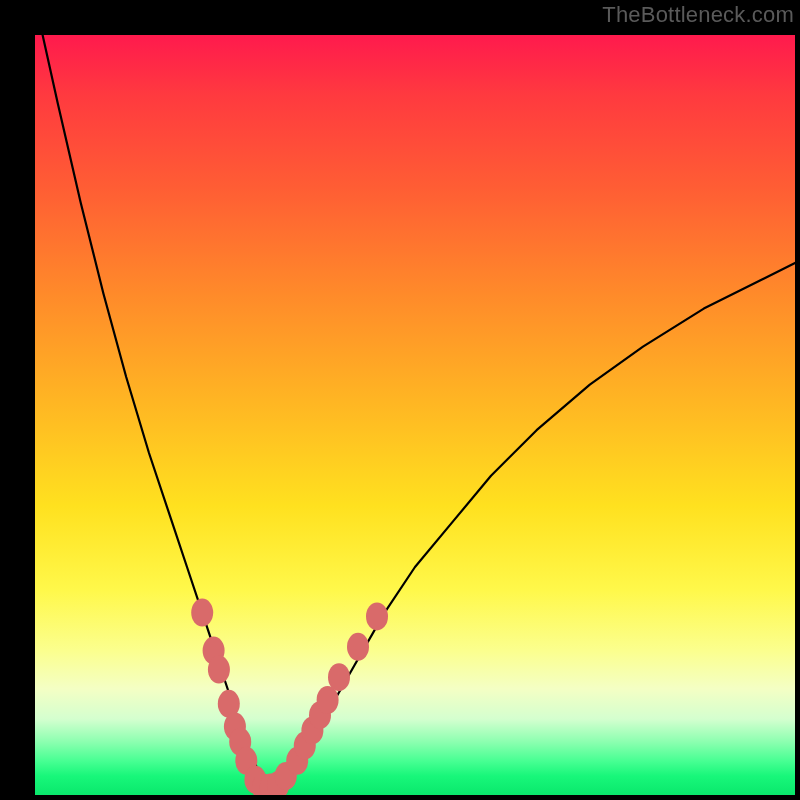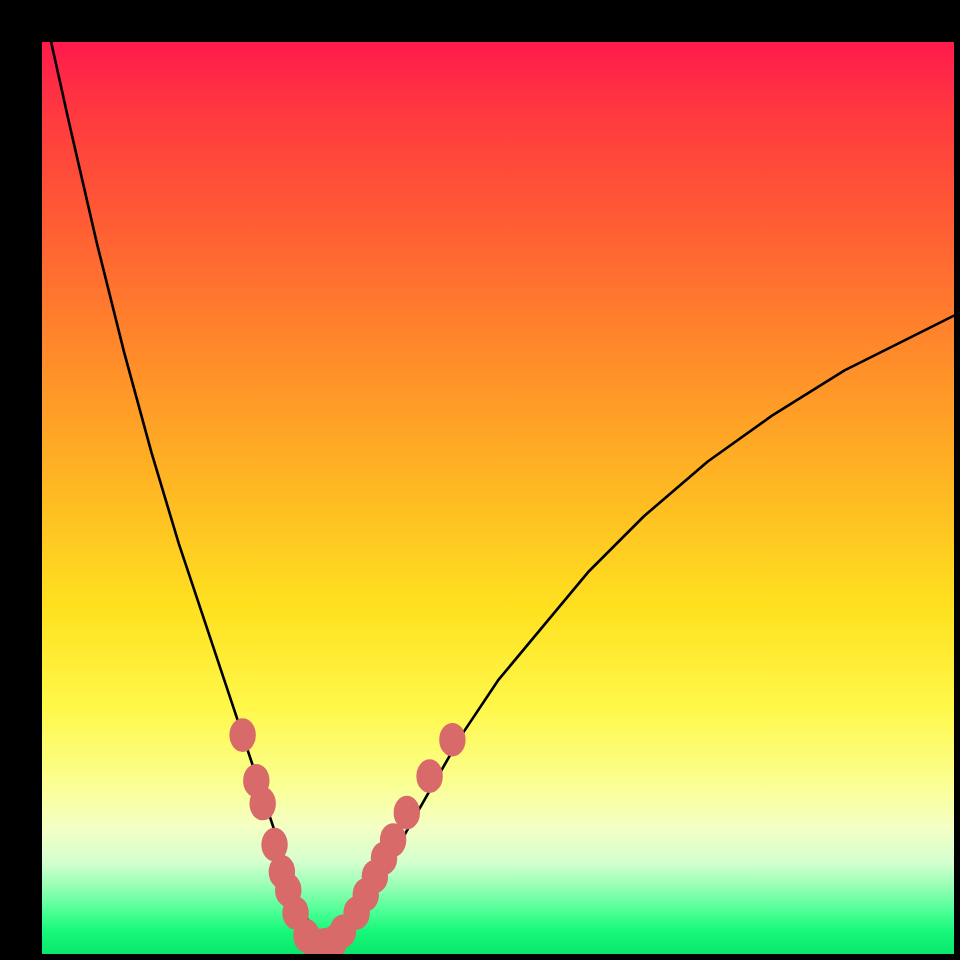--- a/index.html
+++ b/index.html
@@ -56,20 +56,21 @@
   }
   svg.curve {
     position: absolute;
     inset: 0;
   }
 </style>
 </head>
 <body>
 
 <div class="frame">
+  <div class="watermark">TheBottleneck.com</div>
   <div class="plot-area">
     <div class="gradient"></div>
     <svg class="curve" viewBox="0 0 760 760" preserveAspectRatio="none">
       <path id="curve-path" fill="none" stroke="#000" stroke-width="2.2" stroke-linecap="round" stroke-linejoin="round" d="M7.6 0.0 L22.8 68.4 L45.6 167.2 L68.4 258.4 L91.2 342.0 L114.0 418.0 L136.8 486.4 L152.0 532.0 L167.2 577.6 L182.4 623.2 L190.0 646.0 L197.6 668.8 L205.2 691.6 L212.8 714.4 L220.4 729.6 L228.0 744.8 L235.6 752.4 L243.2 752.4 L250.8 744.8 L266.0 722.0 L288.8 684.0 L319.2 630.8 L349.6 577.6 L380.0 532.0 L418.0 486.4 L456.0 440.8 L501.6 395.2 L554.8 349.6 L608.0 311.6 L668.8 273.6 L729.6 243.2 L760.0 228.0"></path>
       <g id="marker-group">
           <ellipse cx="167.2" cy="577.6" rx="11" ry="14" fill="#d96a6a"></ellipse>
           <ellipse cx="178.6" cy="615.6" rx="11" ry="14" fill="#d96a6a"></ellipse>
           <ellipse cx="183.9" cy="634.6" rx="11" ry="14" fill="#d96a6a"></ellipse>
           <ellipse cx="193.8" cy="668.8" rx="11" ry="14" fill="#d96a6a"></ellipse>
           <ellipse cx="199.9" cy="691.6" rx="11" ry="14" fill="#d96a6a"></ellipse>

